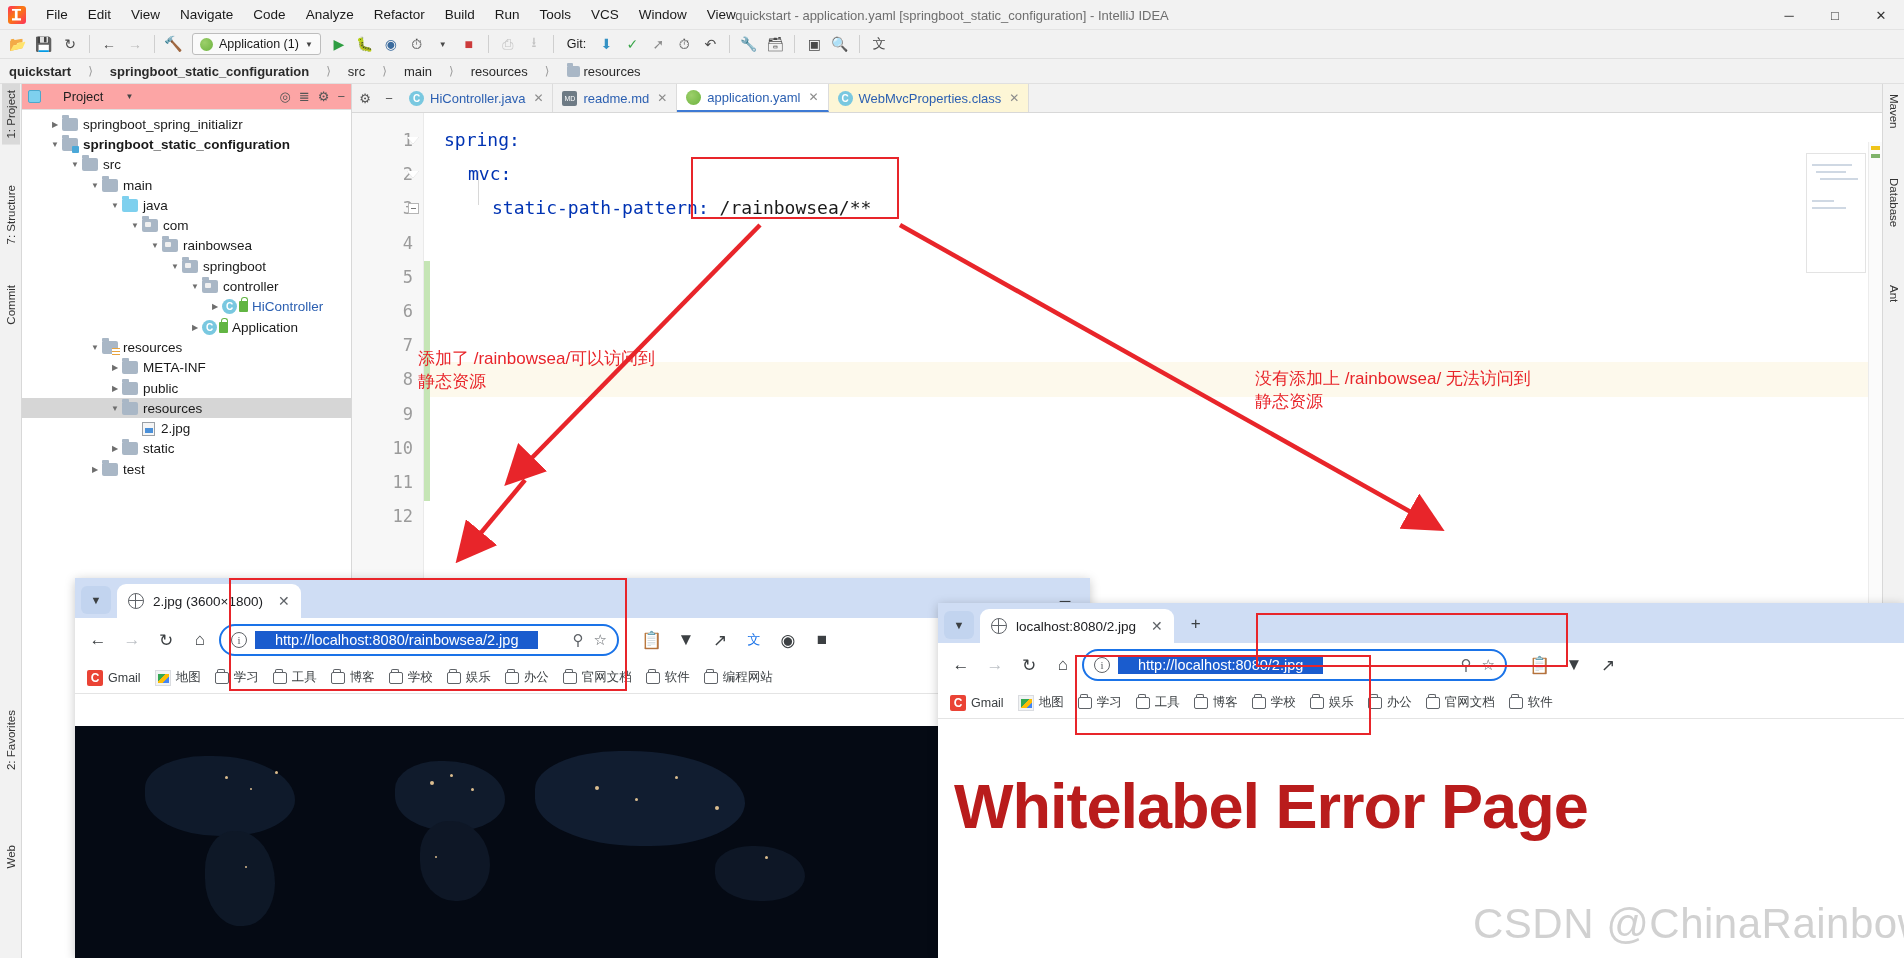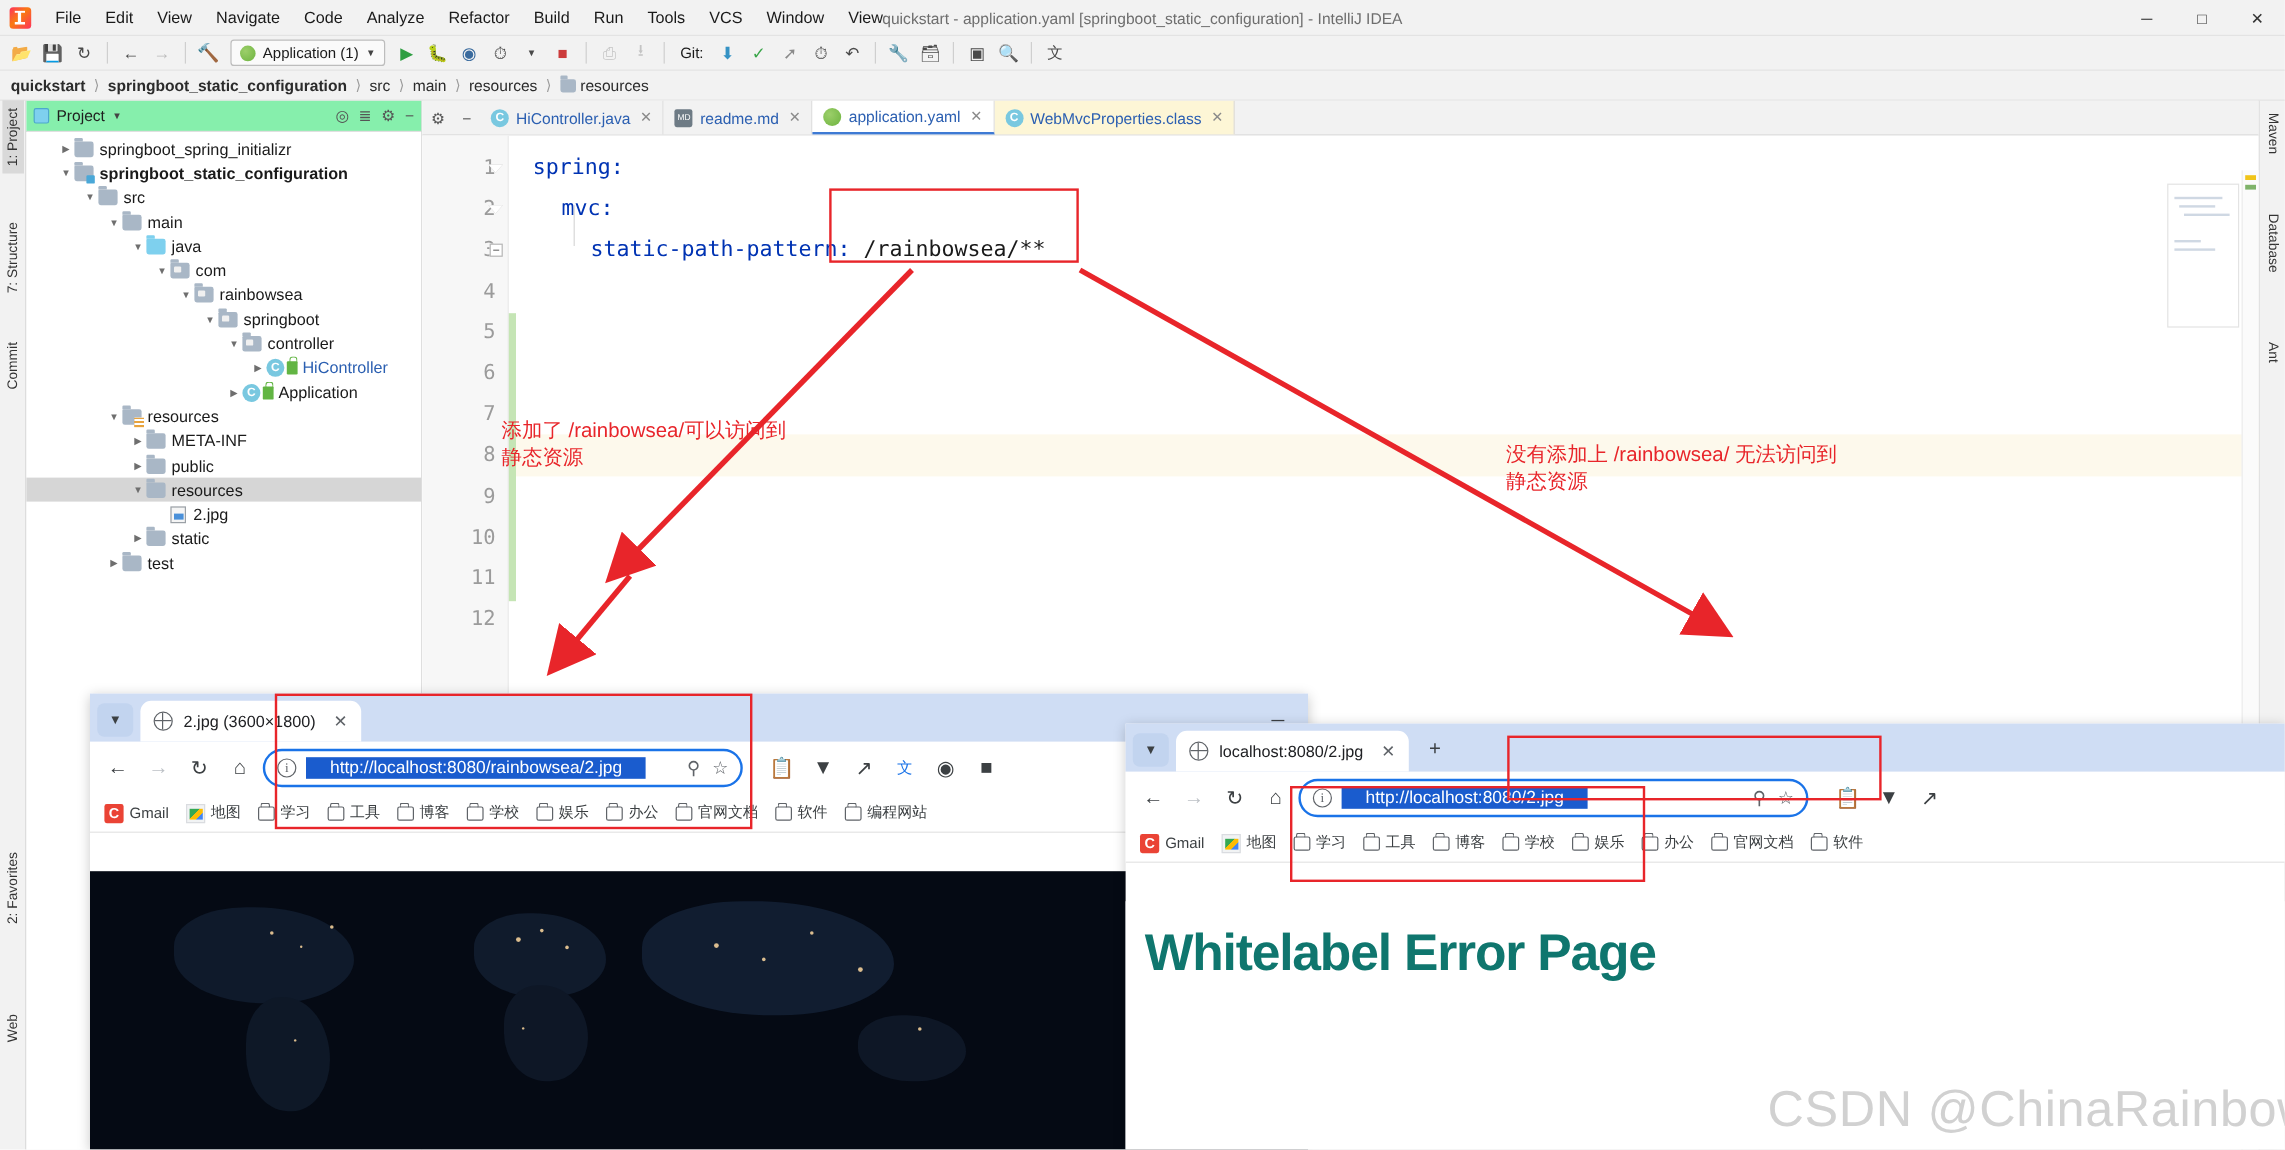--- a/index.html
+++ b/index.html
@@ -61,21 +61,21 @@
     width: 13px; height: 13px; border-radius: 50%;
     background: radial-gradient(circle at 35% 35%, #9ccf6a, #6db33f);
   }
   .caret-dn { font-size: 8px; color: #444; }
   .git-label { font-size: 12.5px; color: #1a1a1a; margin: 0 6px 0 6px; }
 
   
   .breadcrumb {
     position: absolute; left: 0; top: 59px; width: 1904px; height: 25px;
     background: #f2f2f2; display: flex; align-items: center; padding-left: 5px;
-    font-size: 13px; color: #2b2b2b; border-bottom: 1px solid #e0e0e0; gap: 2px;
+    font-size: 13px; color: #2b2b2b; border-bottom: 1px solid #e0e0e0; gap: 12px;
   }
   .bc-item { padding: 0 4px; white-space: nowrap; }
   .bc-item.bold { font-weight: bold; }
   .bc-sep { color: #9b9b9b; font-size: 12px; padding: 0 1px; }
   .bc-folder {
     display:inline-block; width: 13px; height: 11px; background: #a9b7c6;
     border-radius: 1px 2px 2px 2px; margin-right: 4px; vertical-align: -1px;
     position: relative;
   }
   .bc-folder::before {
@@ -105,22 +105,22 @@
     writing-mode: vertical-rl; text-orientation: mixed;
     font-size: 11.5px; color: #333; white-space: nowrap; padding: 6px 3px;
   }
 
   
   .project-panel {
     position: absolute; left: 22px; top: 84px; width: 330px; height: 874px;
     background: #ffffff; border-right: 1px solid #d8d8d8;
   }
   .pp-header {
-    height: 26px; background: #86efac; display: flex; align-items: center;
-    padding: 0 6px; border-bottom: 1px solid #e0e0e0; gap: 6px;
+    height: 26px; background: #fca5a5; display: flex; align-items: center;
+    padding: 0 6px; border-bottom: 1px solid #e0e0e0; gap: 22px;
   }
   .pp-sq { width: 13px; height: 13px; background: #7ed0ee; border:1px solid #4ca8cc; border-radius:2px; }
   .pp-title { font-size: 13px; color: #1f1f1f; }
   .pp-actions { margin-left: auto; display: flex; gap: 8px; align-items:center; color:#555; font-size: 13px; }
   .tree { padding-top: 4px; font-size: 13.5px; color: #1a1a1a; }
   .tnode { display: flex; align-items: center; height: 20.3px; white-space: nowrap; padding-right: 4px; }
   .tnode.selected { background: #d6d6d6; }
   .tarrow { width: 14px; text-align: center; font-size: 8px; color: #6e6e6e; flex: none; }
   .ticon { width: 16px; height: 13px; margin-right: 5px; flex: none; position: relative; }
   .folder-grey { background:#a9b7c6; border-radius: 1px 2px 2px 2px; }
@@ -250,21 +250,21 @@
 
   .win-minimize-box { position:absolute; display:flex; align-items:center; justify-content:center; font-size: 15px; color:#3c4043; }
 
   
   .map-photo { position: absolute; background: #050a14; overflow:hidden; }
   .map-photo .continent { position: absolute; background: #0d1624; border-radius: 40% 55% 45% 50%; }
   .map-photo .lights { position:absolute; border-radius:50%; background:#ffd9a0; opacity:.85; }
 
   
   .wl-page { position:absolute; background:#ffffff; overflow:hidden; }
-  .wl-h1 { font-family:"Liberation Sans", sans-serif; font-weight:bold; font-size: 43px; color:#0f766e; letter-spacing:-1px; white-space:nowrap; }
+  .wl-h1 { font-family:"Liberation Sans", sans-serif; font-weight:bold; font-size: 63px; color:#b91c1c; letter-spacing:-1px; white-space:nowrap; }
   .wl-p { font-family:"Liberation Sans", sans-serif; font-size: 27px; color:#000; line-height: 41px; white-space: nowrap; }
 
   .watermark {
     position: absolute; font-size: 42px; color: #c9c9c9; opacity: .85;
     font-family: "Liberation Sans", sans-serif; white-space: nowrap; letter-spacing: 0.5px;
   }
 </style>
 </head>
 <body>
 

